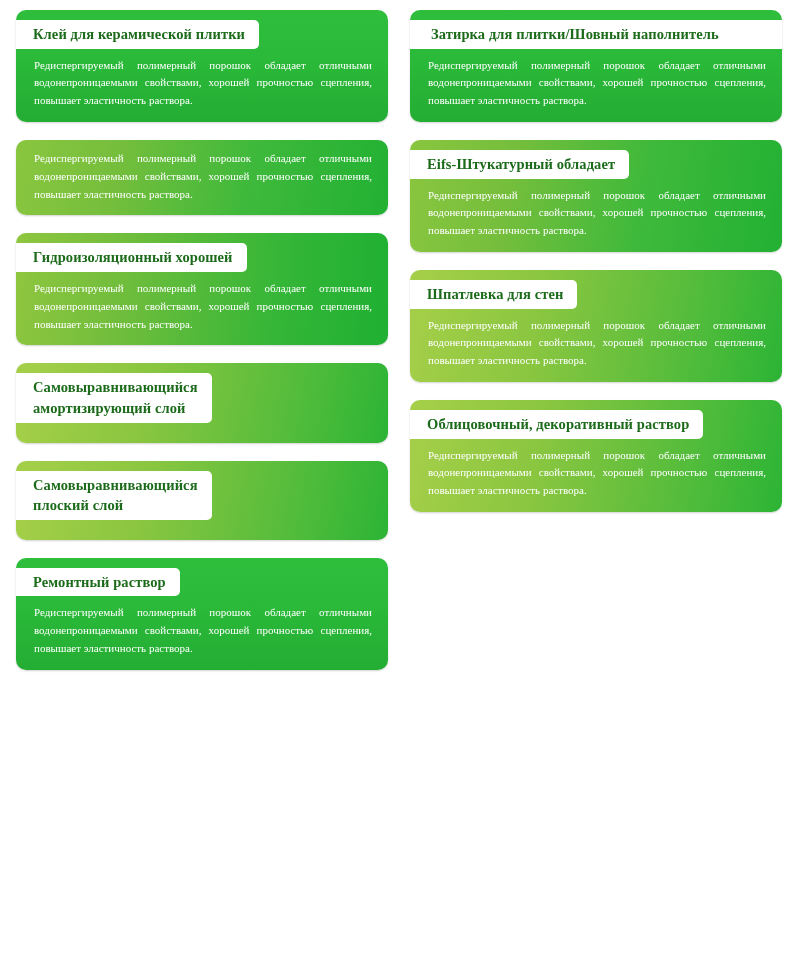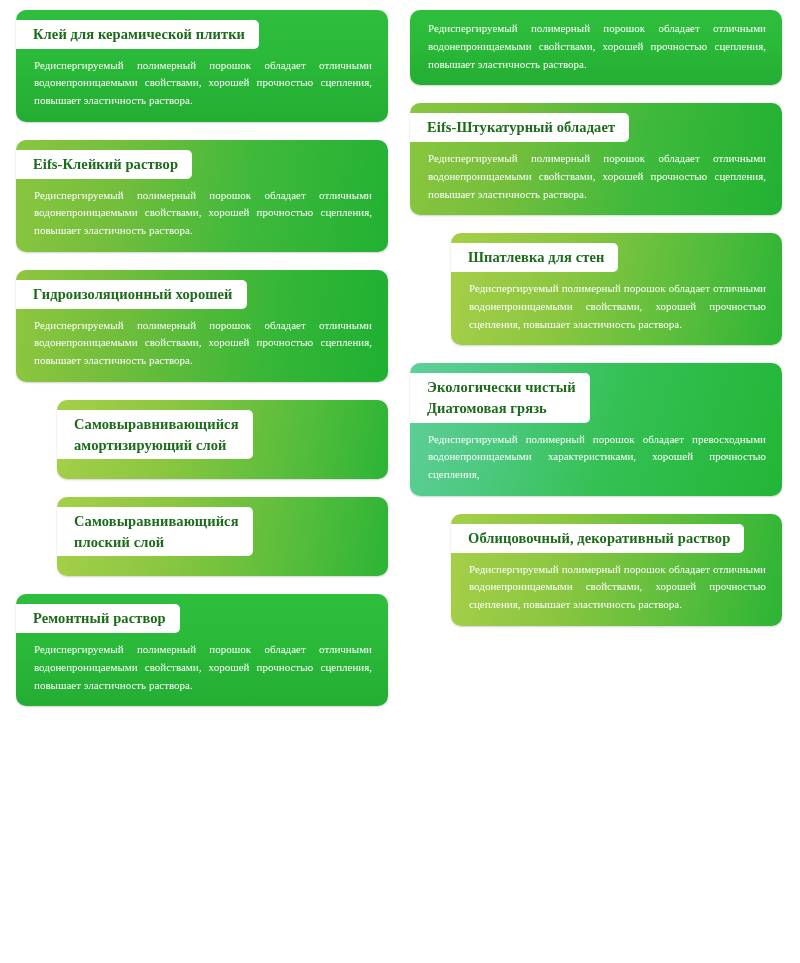--- a/index.html
+++ b/index.html
@@ -46,21 +46,20 @@
     background: linear-gradient(100deg, #8ac63f 0%, #74be3c 28%, #3fb93b 62%, #22b133 100%);
   }
   .card.green-grad2 {
     background: linear-gradient(95deg, #8fc63f 0%, #6fbd3c 30%, #35b637 70%, #1fb032 100%);
   }
   .card.green-teal {
     background: linear-gradient(105deg, #5ecf9a 0%, #4cc97f 25%, #34c053 55%, #22b636 100%);
   }
   .card.green-light {
     background: linear-gradient(100deg, #a6cf49 0%, #8ac640 35%, #52bc3b 75%, #2cb435 100%);
-    margin-left: 41px;
   }
   .title-wrap {
     margin: 0 0 8px 0;
   }
   .title {
     display: inline-block;
     background: #ffffff;
     color: #1c6b1b;
     font-weight: bold;
     font-size: 14.5px;
@@ -100,23 +99,20 @@
     <div class="col">
 
       <div class="card green-solid">
         <div class="title-wrap">
           <span class="title">Клей для керамической плитки</span>
         </div>
         <div class="body">Редиспергируемый полимерный порошок обладает отличными водонепроницаемыми свойствами, хорошей прочностью сцепления, повышает эластичность раствора.</div>
       </div>
 
       <div class="card green-grad">
-        <div class="title-wrap">
-          <span class="title">Eifs-Клейкий раствор</span>
-        </div>
         <div class="body">Редиспергируемый полимерный порошок обладает отличными водонепроницаемыми свойствами, хорошей прочностью сцепления, повышает эластичность раствора.</div>
       </div>
 
       <div class="card green-grad2">
         <div class="title-wrap">
           <span class="title">Гидроизоляционный хорошей</span>
         </div>
         <div class="body">Редиспергируемый полимерный порошок обладает отличными водонепроницаемыми свойствами, хорошей прочностью сцепления, повышает эластичность раствора.</div>
       </div>
 
@@ -139,44 +135,40 @@
           <span class="title">Ремонтный раствор</span>
         </div>
         <div class="body">Редиспергируемый полимерный порошок обладает отличными водонепроницаемыми свойствами, хорошей прочностью сцепления, повышает эластичность раствора.</div>
       </div>
 
     </div>
 
     <div class="col">
 
       <div class="card green-solid">
+        <div class="title-wrap">
+          <span class="title full">Затирка для плитки/Шовный наполнитель</span>
+        </div>
         <div class="body">Редиспергируемый полимерный порошок обладает отличными водонепроницаемыми свойствами, хорошей прочностью сцепления, повышает эластичность раствора.</div>
       </div>
 
       <div class="card green-grad">
         <div class="title-wrap">
           <span class="title">Eifs-Штукатурный обладает</span>
         </div>
         <div class="body">Редиспергируемый полимерный порошок обладает отличными водонепроницаемыми свойствами, хорошей прочностью сцепления, повышает эластичность раствора.</div>
       </div>
 
       <div class="card green-light">
         <div class="title-wrap">
           <span class="title">Шпатлевка для стен</span>
         </div>
         <div class="body">Редиспергируемый полимерный порошок обладает отличными водонепроницаемыми свойствами, хорошей прочностью сцепления, повышает эластичность раствора.</div>
       </div>
 
-      <div class="card green-teal">
-        <div class="title-wrap">
-          <span class="title">Экологически чистый
-Диатомовая грязь</span>
-        </div>
-        <div class="body">Редиспергируемый полимерный порошок обладает превосходными водонепроницаемыми характеристиками, хорошей прочностью сцепления,</div>
-      </div>
 
       <div class="card green-light">
         <div class="title-wrap">
           <span class="title">Облицовочный, декоративный раствор</span>
         </div>
         <div class="body">Редиспергируемый полимерный порошок обладает отличными водонепроницаемыми свойствами, хорошей прочностью сцепления, повышает эластичность раствора.</div>
       </div>
 
     </div>
 

